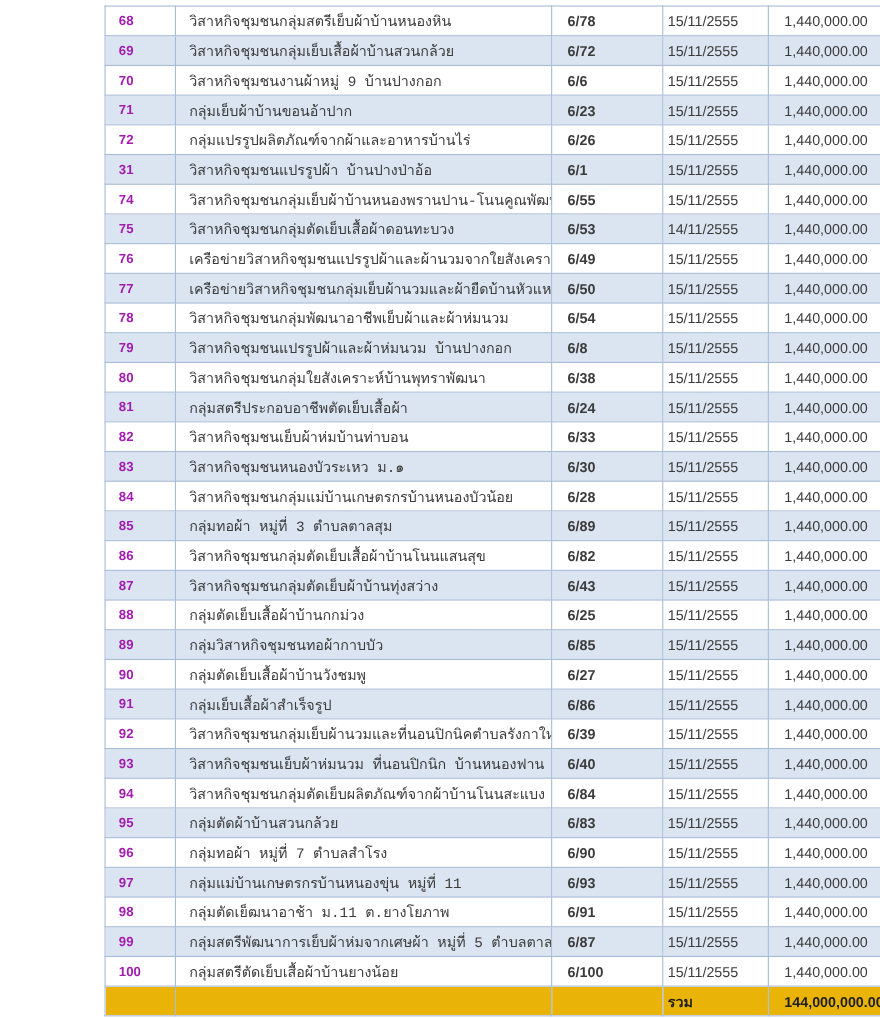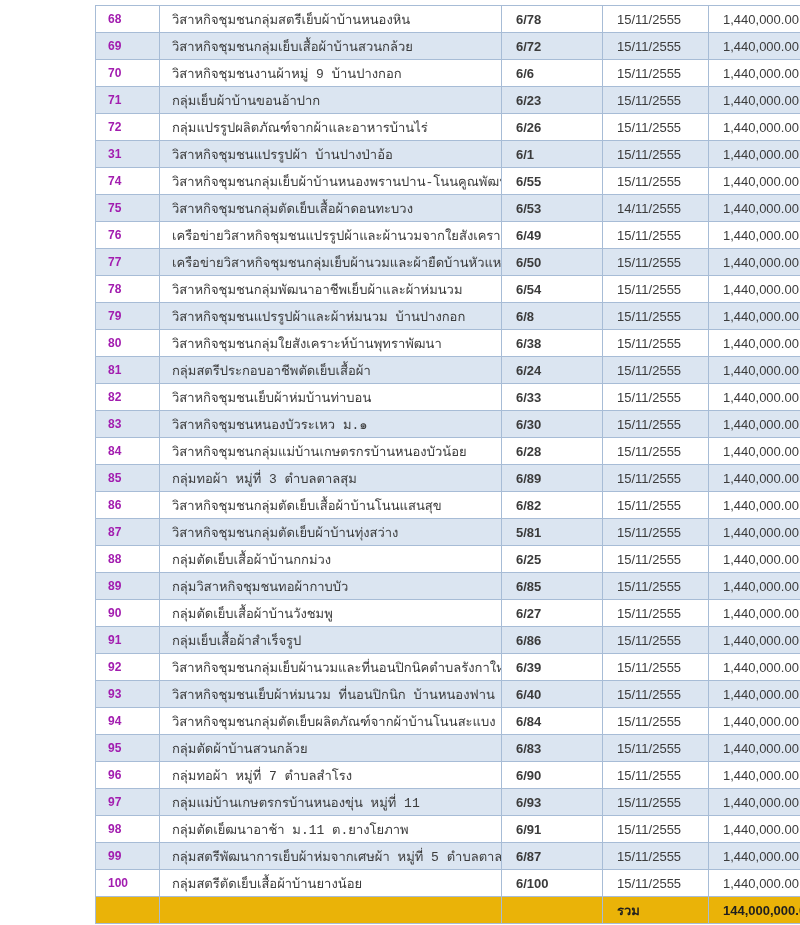--- a/index.html
+++ b/index.html
@@ -26,21 +26,21 @@
   .doc-table td{
     border:1px solid #a7bcd6;
     height:26px;padding:0 6px 0 12px;
     overflow:hidden;white-space:nowrap;
     vertical-align:middle;background:#ffffff;
   }
   .doc-table tr.alt td{background:#dbe5f1;}
   .doc-table td.col-no{width:45px;font-weight:bold;font-size:12px;color:#a21caf;}
   .doc-table td.col-name{width:323px;font-family:Liberation Mono, monospace;}
   .doc-table td.col-code{width:80px;padding-left:14px;font-weight:bold;}
-  .doc-table td.col-date{width:85px;padding-left:14px;}
+  .doc-table td.col-date{width:85px;padding-left:4px;}
   .doc-table td.col-amount{width:109px;padding-left:14px;}
   .doc-table tr.total-row td{background:#eab308;font-weight:bold;color:#1f1f1f;}
 </style>
 </head>
 <body>
 
 <div class="wm-circle c1"></div>
 <div class="wm-circle c2"></div>
 
 <div class="wm wm-url">https:/</div>
@@ -178,21 +178,21 @@
       <tr>
         <td class="col-no">86</td>
         <td class="col-name">วิสาหกิจชุมชนกลุ่มตัดเย็บเสื้อผ้าบ้านโนนแสนสุข</td>
         <td class="col-code">6/82</td>
         <td class="col-date">15/11/2555</td>
         <td class="col-amount">1,440,000.00</td>
       </tr>
       <tr class="alt">
         <td class="col-no">87</td>
         <td class="col-name">วิสาหกิจชุมชนกลุ่มตัดเย็บผ้าบ้านทุ่งสว่าง</td>
-        <td class="col-code">5/81</td>
+        <td class="col-code">6/43</td>
         <td class="col-date">15/11/2555</td>
         <td class="col-amount">1,440,000.00</td>
       </tr>
       <tr>
         <td class="col-no">88</td>
         <td class="col-name">กลุ่มตัดเย็บเสื้อผ้าบ้านกกม่วง</td>
         <td class="col-code">6/25</td>
         <td class="col-date">15/11/2555</td>
         <td class="col-amount">1,440,000.00</td>
       </tr>

